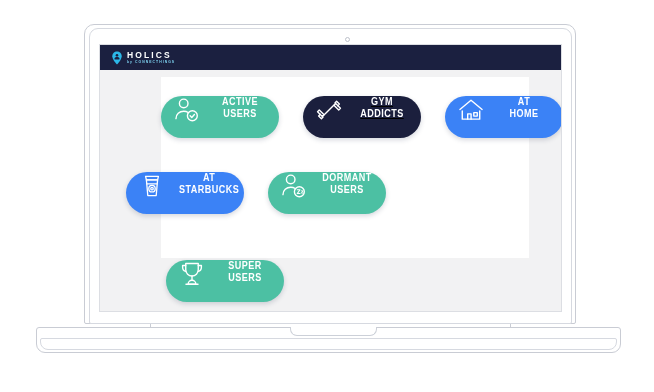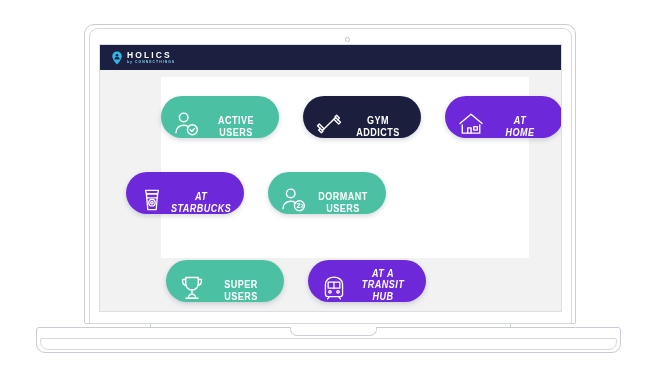--- a/index.html
+++ b/index.html
@@ -79,38 +79,38 @@
   .grid{ position:absolute; left:0; top:25px; width:463px; height:243px; }
   .row{ position:absolute; display:flex; }
   .row-1{ left:61px; top:26px;  gap:24px; }
   .row-2{ left:26px; top:102px; gap:24px; }
   .row-3{ left:66px; top:190px; gap:24px; }
 
   .tile{
     position:relative;
     width:118px; height:42px;
     border-radius:21px;
-    display:flex; align-items:flex-end;
-    padding:0 8px 0 12px; 
+    display:flex; align-items:flex-start;
+    padding:0 8px 0 12px; gap:8px;
     box-shadow:0 2px 5px rgba(30,40,70,0.18);
   }
   .tile .ic{ flex:none; width:28px; height:28px; }
   .tile .ic svg{ display:block; width:28px; height:28px; }
   .tile-label{
     flex:1; text-align:center;
     color:#ffffff; font-weight:700;
     font-size:10.5px; line-height:11.5px;
     letter-spacing:0.55px;
     font-family:"Liberation Sans Narrow","Liberation Sans",sans-serif;
     transform:scaleX(0.86); transform-origin:center;
     white-space:pre-line;
   }
   .t-teal{ background:#4cc0a3; }
-  .t-navy{ background:#1b1f3d; }
-  .t-blue{ background:#6d28d9;font-style:italic; }
+  .t-navy{ background:#1b1f3d;text-decoration:underline; }
+  .t-blue{ background:#3b82f6; }
 </style>
 </head>
 <body>
 
 <div id="stage">
 
   <div class="laptop-lid-outer"></div>
   <div class="laptop-lid-inner"></div>
   <div class="webcam-dot"></div>
   <div class="hinge-left"></div>
@@ -229,32 +229,18 @@
               <path d="M17 19.4v5.2"></path>
               <path d="M12.3 29.4c0-2.6 2.1-4.8 4.7-4.8s4.7 2.2 4.7 4.8z"></path>
               <path d="M9.7 29.4h14.6"></path>
             </svg>
           </span>
           <span class="tile-label">SUPER
 USERS</span>
         </div>
 
 
-        <div class="tile t-blue">
-          <span class="ic">
-            <svg viewBox="0 0 34 34" fill="none" stroke="#ffffff" stroke-width="1.6" stroke-linecap="round" stroke-linejoin="round">
-              <path d="M6.6 12.4c0-5 4.6-8.6 10.4-8.6s10.4 3.6 10.4 8.6v12.2c0 1.6-1.3 2.9-2.9 2.9H9.5c-1.6 0-2.9-1.3-2.9-2.9z"></path>
-              <path d="M9.9 9.9h14.2v7.3H9.9z"></path>
-              <path d="M17 9.9v7.3"></path>
-              <circle cx="12.1" cy="21.6" r="1.5"></circle>
-              <circle cx="21.9" cy="21.6" r="1.5"></circle>
-              <path d="M11.4 27.5l-2.2 2.7M22.6 27.5l2.2 2.7"></path>
-            </svg>
-          </span>
-          <span class="tile-label">AT A
-TRANSIT HUB</span>
-        </div>
 
       </div>
 
     </div>
   </div>
 </div>
 
 </body></html>

